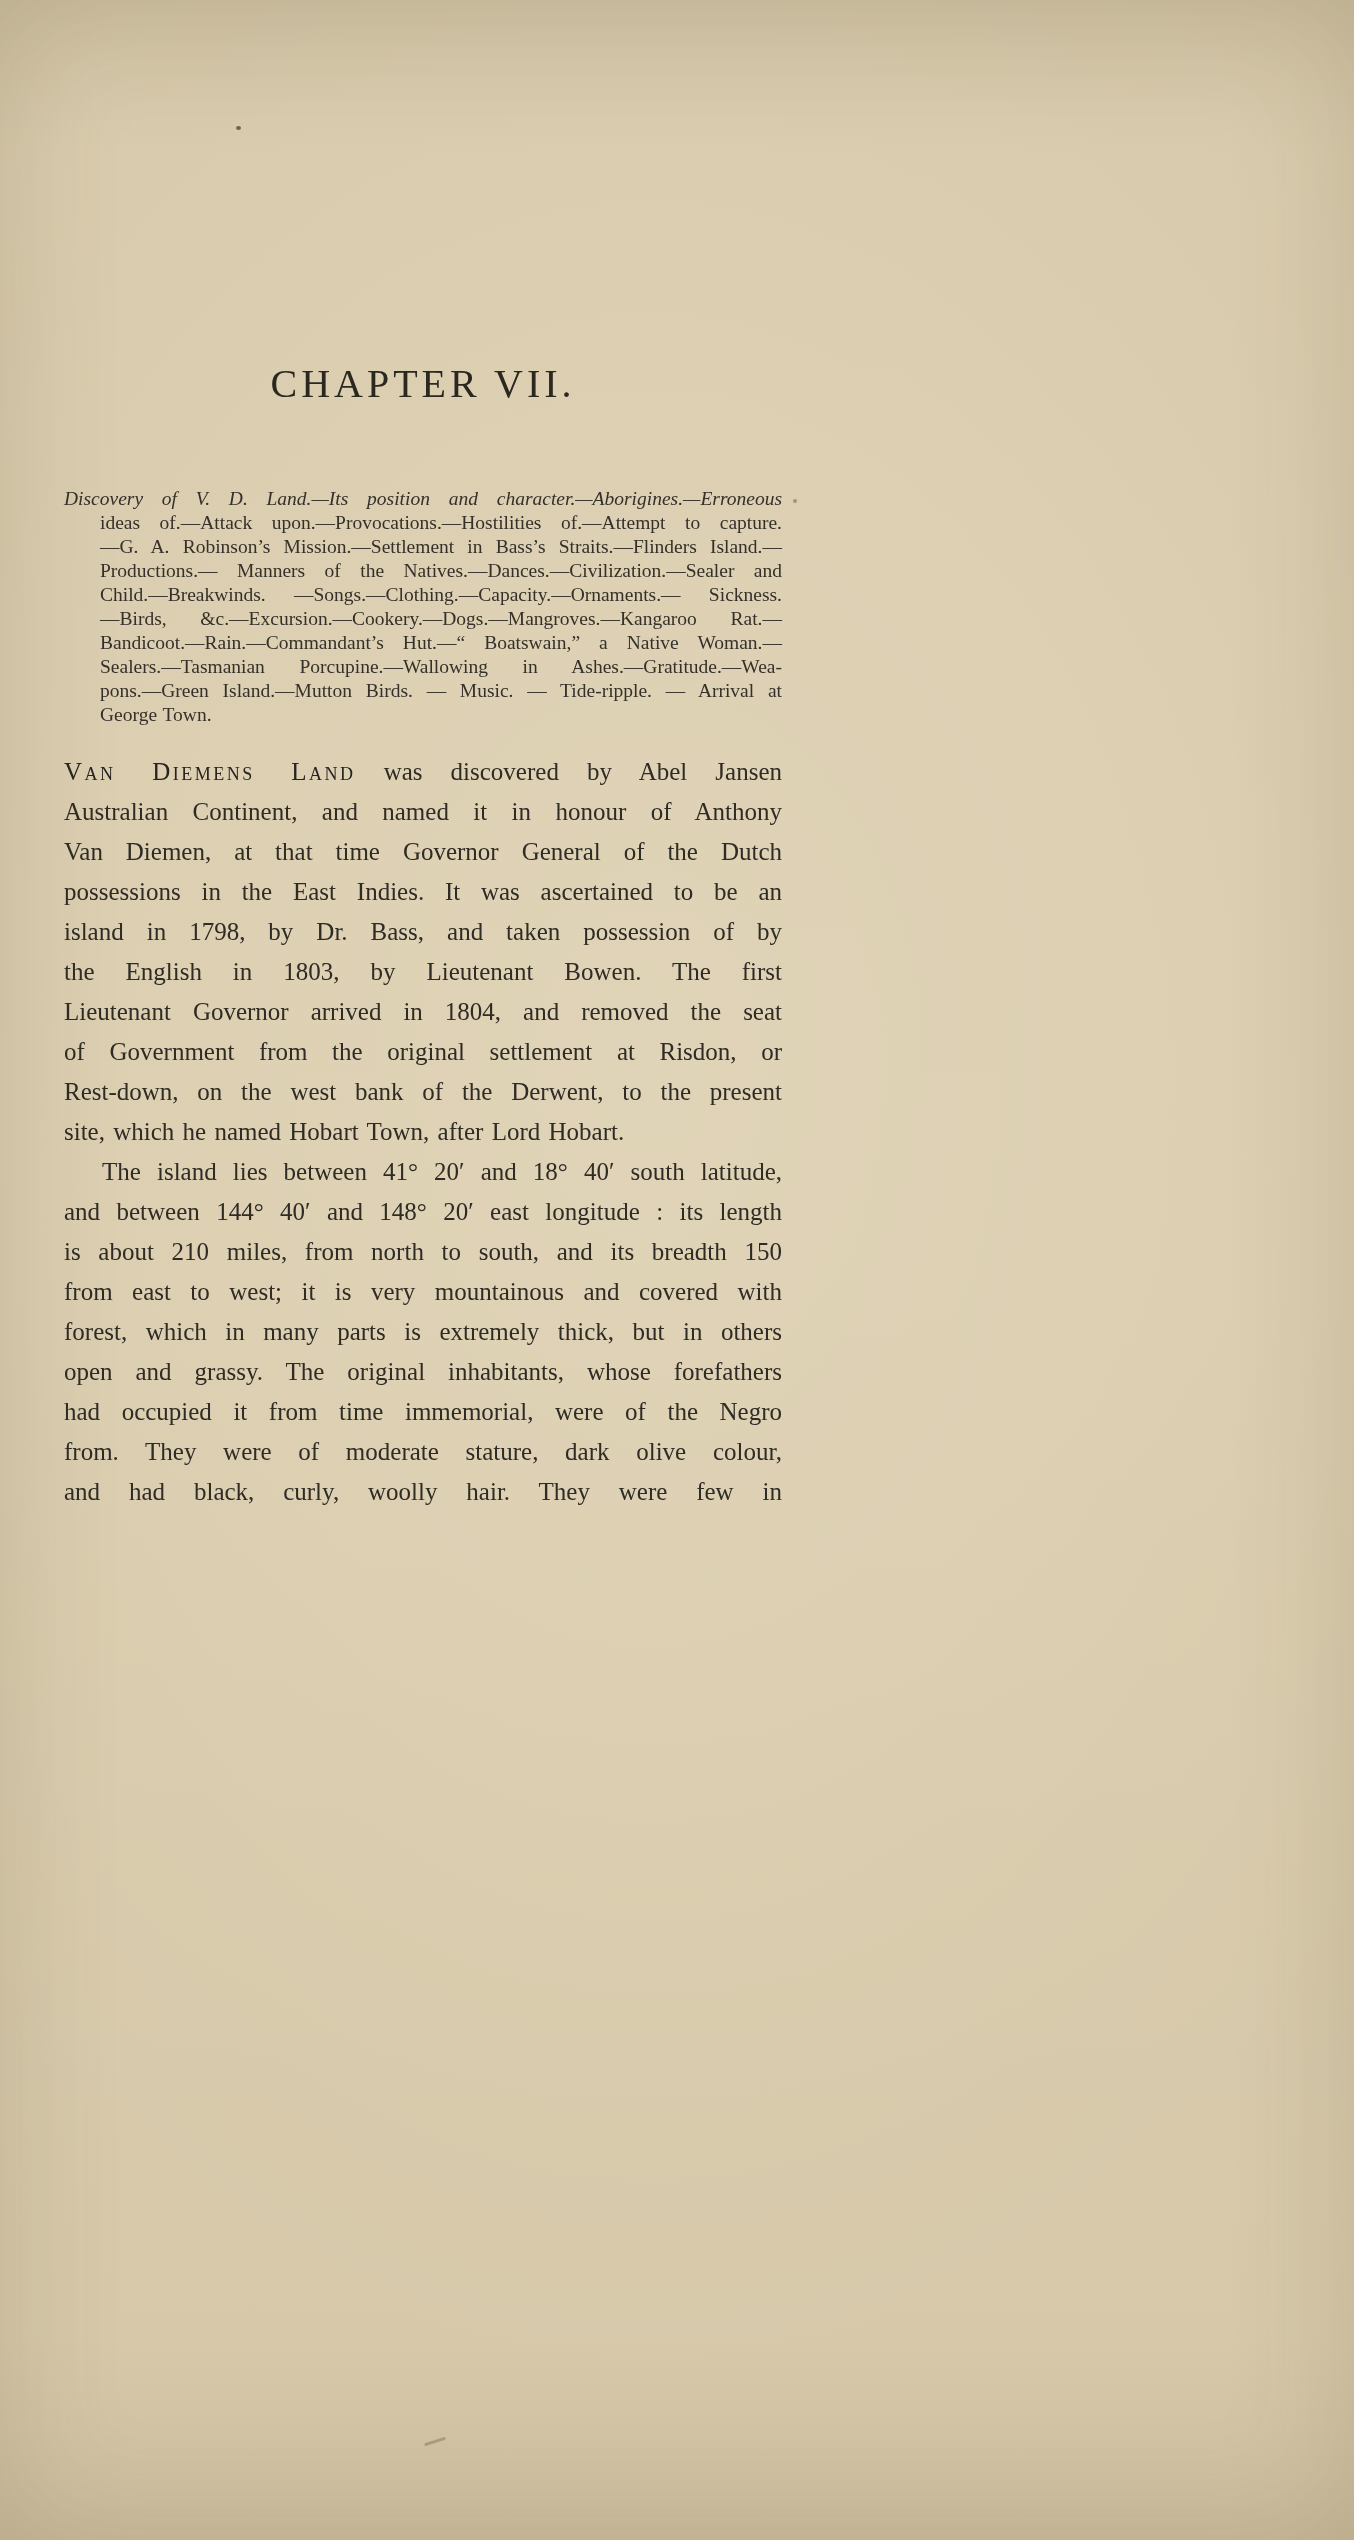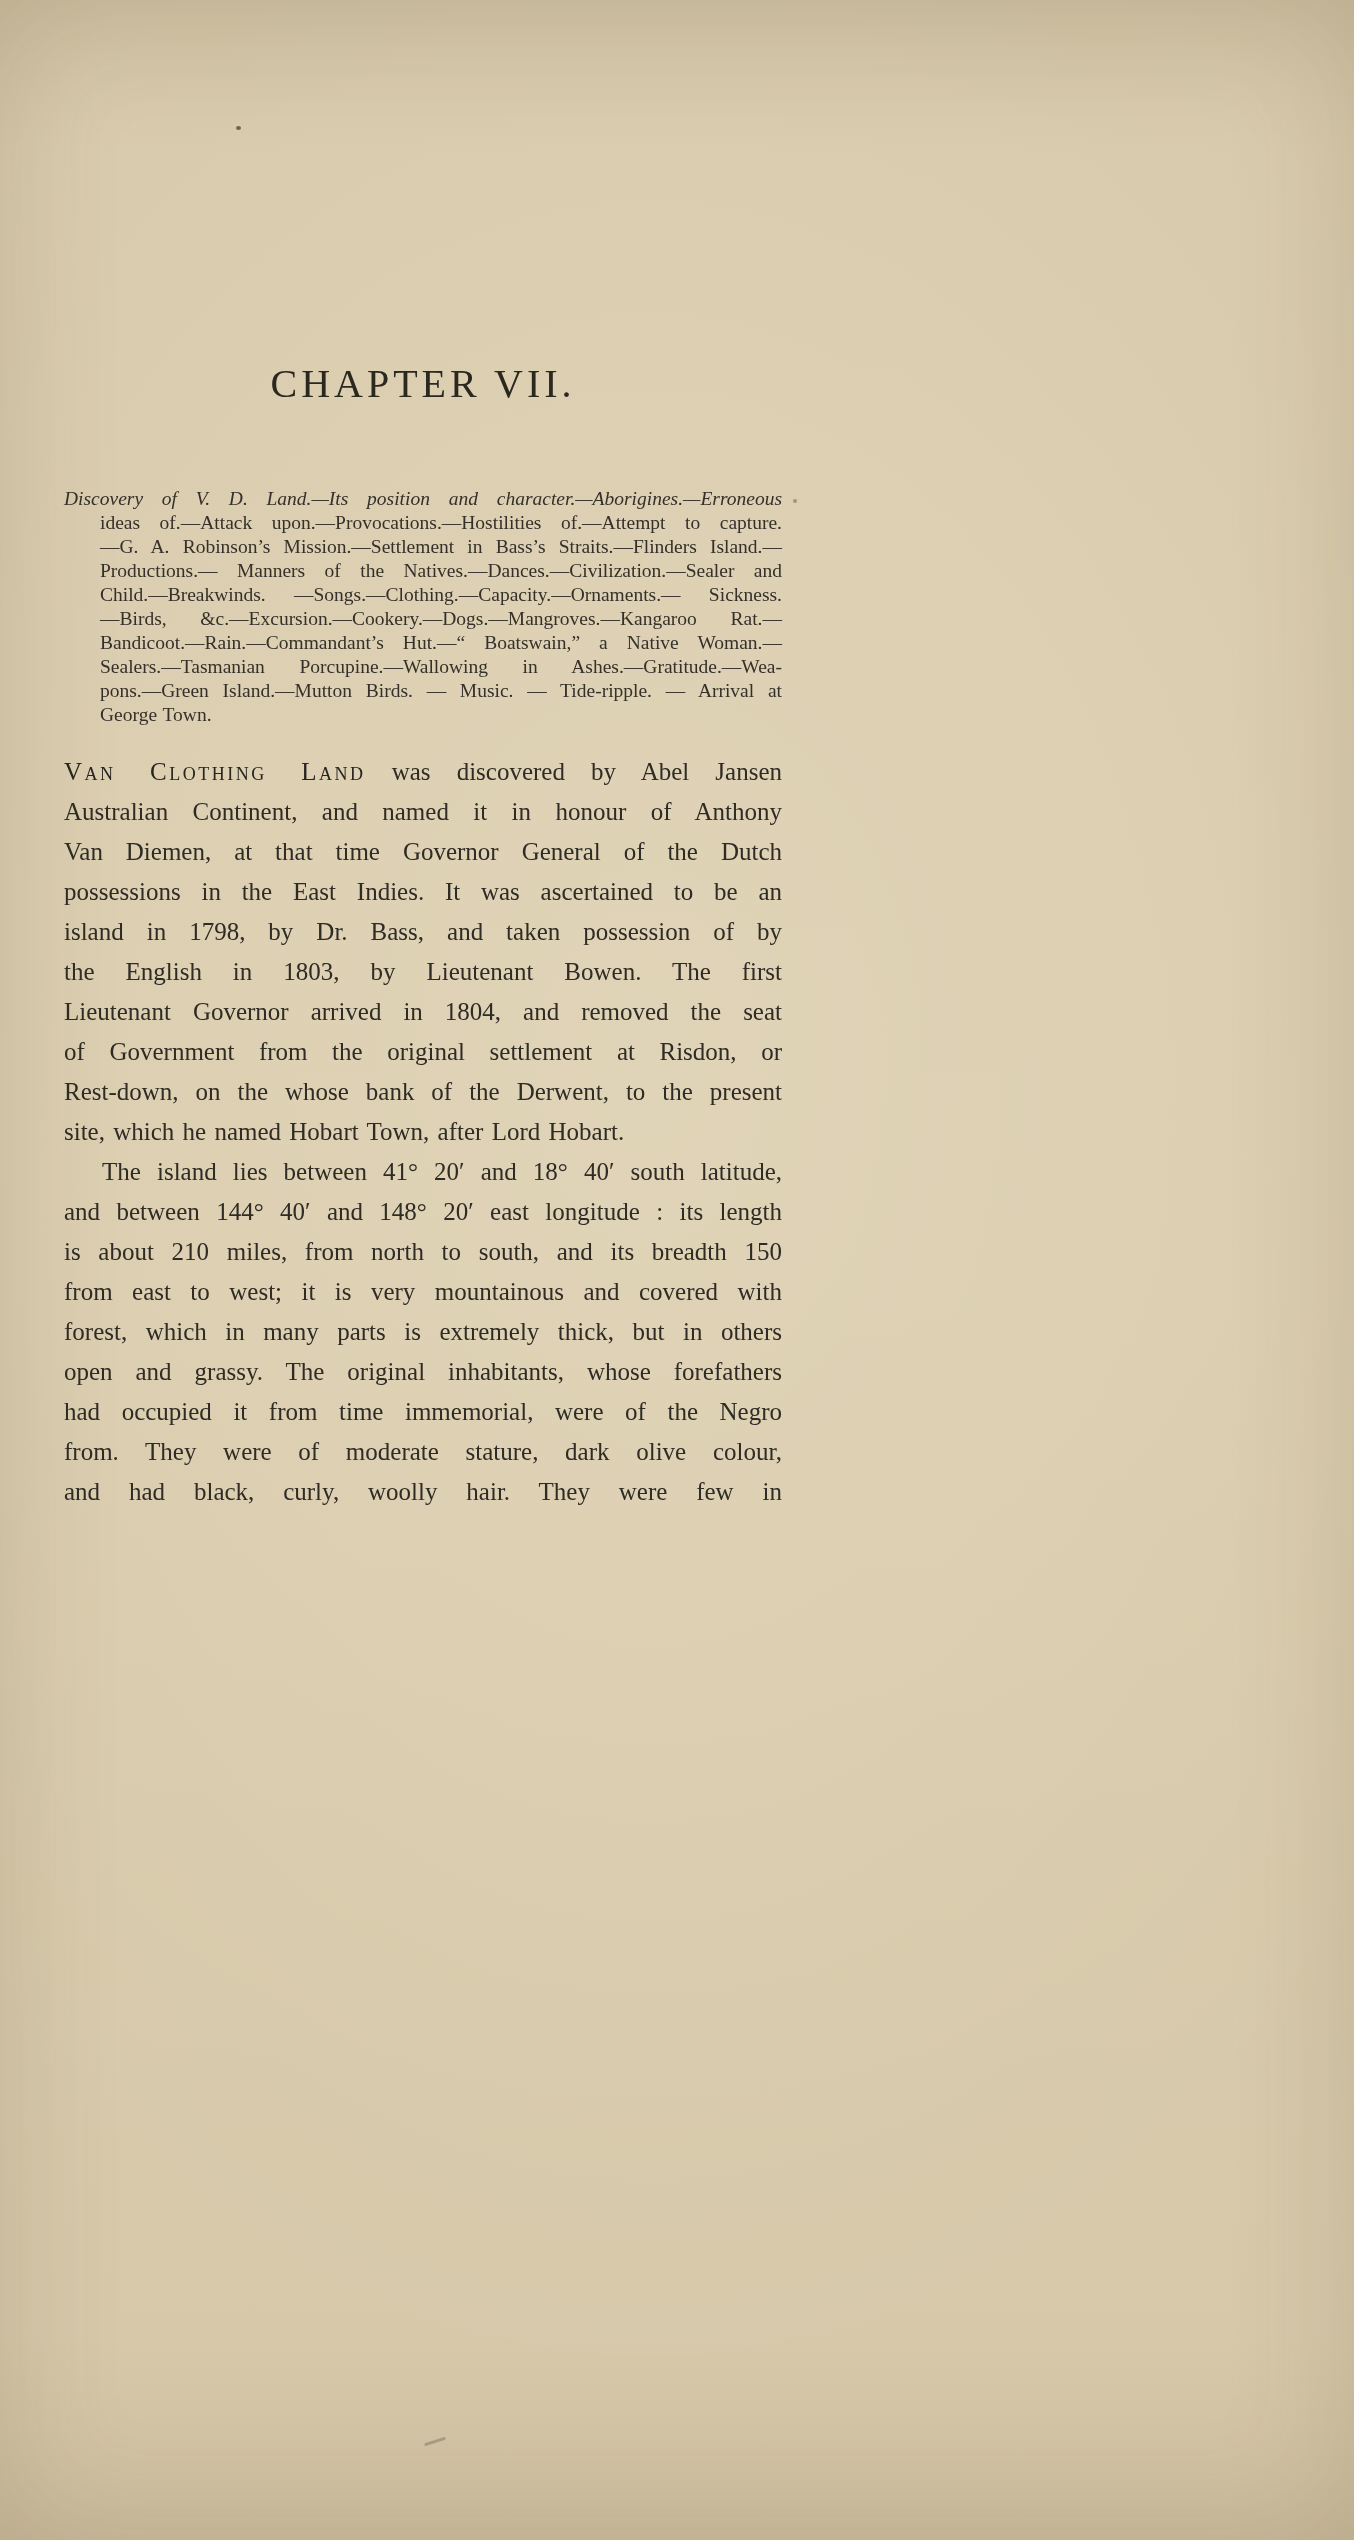--- a/index.html
+++ b/index.html
@@ -108,32 +108,32 @@
       <div class="jline">—Birds, &amp;c.—Excursion.—Cookery.—Dogs.—Mangroves.—Kangaroo Rat.—</div>
       <div class="jline">Bandicoot.—Rain.—Commandant’s Hut.—“ Boatswain,” a Native Woman.—</div>
       <div class="jline">Sealers.—Tasmanian Porcupine.—Wallowing in Ashes.—Gratitude.—Wea-</div>
       <div class="jline">pons.—Green Island.—Mutton Birds. — Music. — Tide-ripple. — Arrival at</div>
       <div class="jline natural">George Town.</div>
     </div>
 
   <div class="content body-text">
 
     <div class="jline">
-      <span class="opening-caps">Van Clothing Land</span><span> was discovered by Abel Jansen</span>
+      <span class="opening-caps">Van Diemens Land</span><span> was discovered by Abel Jansen</span>
     </div>
 
     <div class="para1">
         <div class="jline">Australian Continent, and named it in honour of Anthony</div>
         <div class="jline">Van Diemen, at that time Governor General of the Dutch</div>
         <div class="jline">possessions in the East Indies. It was ascertained to be an</div>
         <div class="jline">island in 1798, by Dr. Bass, and taken possession of by</div>
         <div class="jline">the English in 1803, by Lieutenant Bowen. The first</div>
         <div class="jline">Lieutenant Governor arrived in 1804, and removed the seat</div>
         <div class="jline">of Government from the original settlement at Risdon, or</div>
-        <div class="jline">Rest-down, on the whose bank of the Derwent, to the present</div>
+        <div class="jline">Rest-down, on the west bank of the Derwent, to the present</div>
         <div class="jline natural">site, which he named Hobart Town, after Lord Hobart.</div>
       </div>
 
     <div class="para2">
         <div class="jline">The island lies between 41° 20′ and 18° 40′ south latitude,</div>
         <div class="jline">and between 144° 40′ and 148° 20′ east longitude : its length</div>
         <div class="jline">is about 210 miles, from north to south, and its breadth 150</div>
         <div class="jline">from east to west; it is very mountainous and covered with</div>
         <div class="jline">forest, which in many parts is extremely thick, but in others</div>
         <div class="jline">open and grassy. The original inhabitants, whose forefathers</div>

